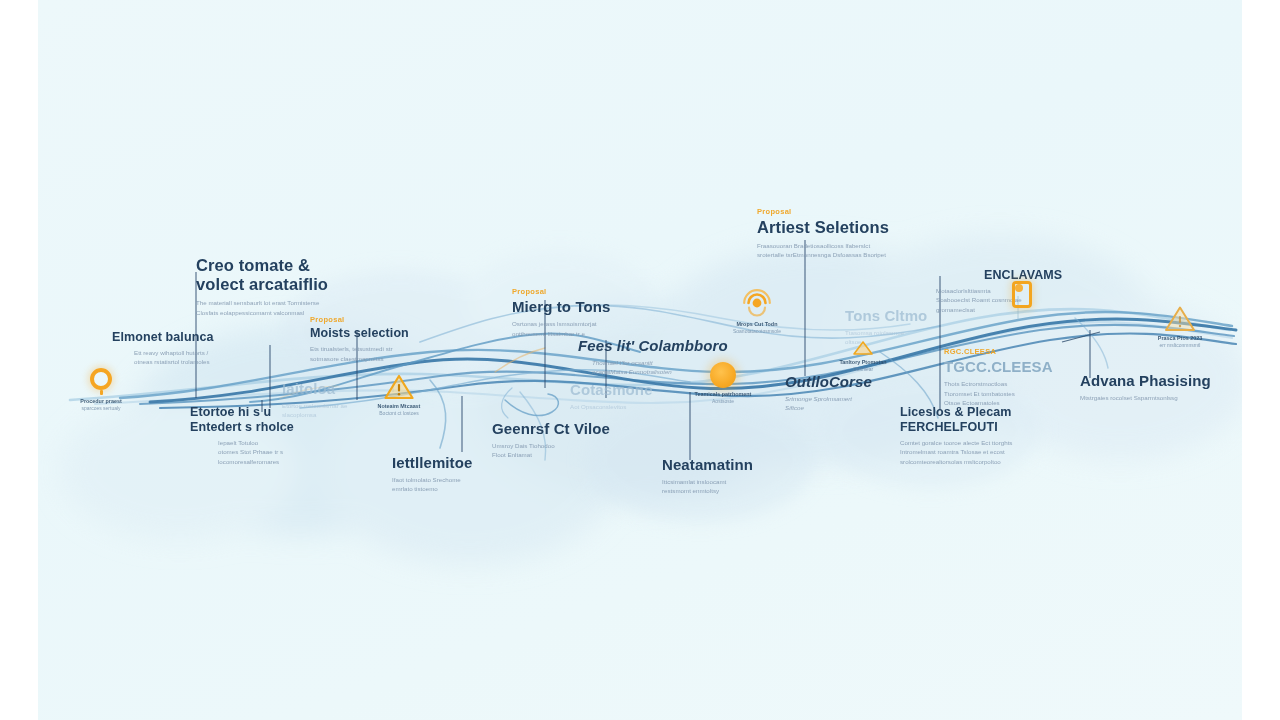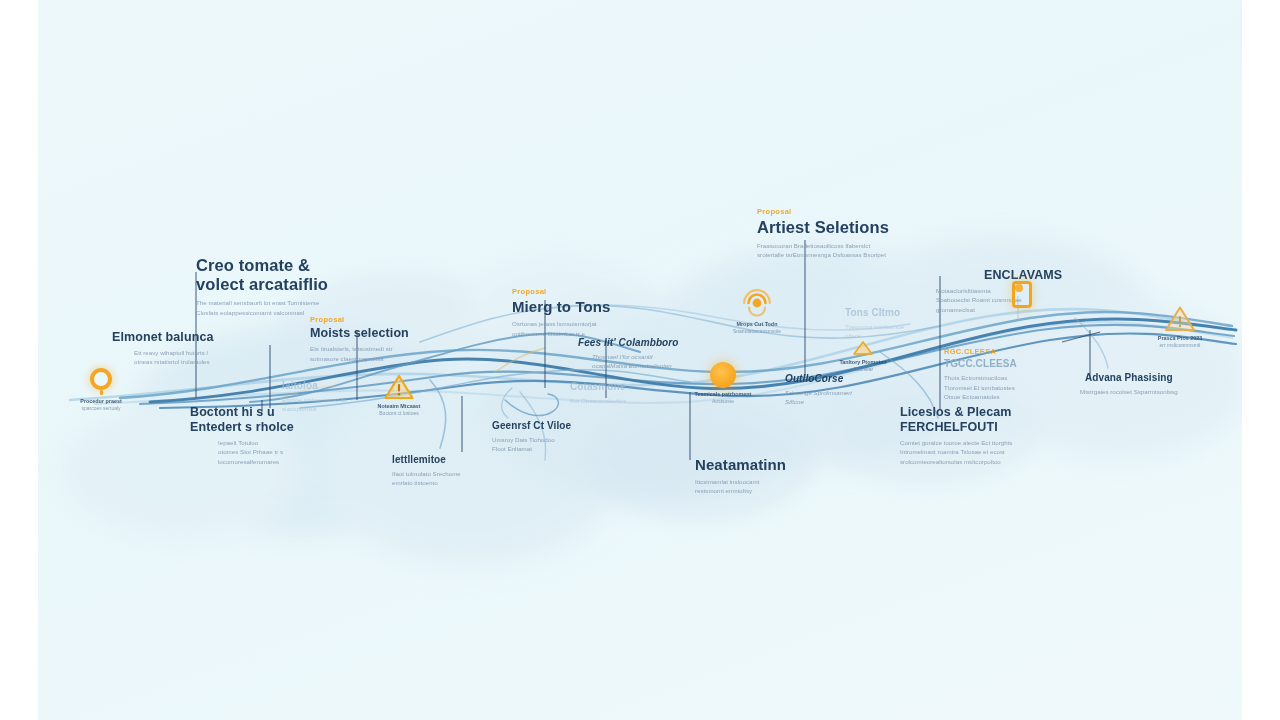--- a/index.html
+++ b/index.html
@@ -20,21 +20,21 @@
     font-size:7.5px;font-weight:700;color:#f0a21c;letter-spacing:.3px;
     margin:0 0 2px 0;line-height:1.1;
     filter:blur(.45px);opacity:.92;
   }
   .callout .title{
     font-size:15px;font-weight:700;color:#24415f;line-height:1.18;margin:0;
     letter-spacing:.1px;
     filter:blur(.32px);
   }
   .callout .title.sm{font-size:12.5px;}
-  .callout .title.xs{font-size:10px;}
+  .callout .title.xs{font-size:15px;}
   .callout .title.lg{font-size:16.5px;}
   .callout .desc{
     font-size:6.2px;color:#7d93ab;line-height:1.55;margin:3px 0 0 0;
     filter:blur(.55px);opacity:.85;max-width:175px;
   }
   .callout.ghost .title{color:#9dbbd2;opacity:.72;}
   .callout.ghost .desc{color:#a9c2d6;opacity:.7;}
 
   
   .marker{position:absolute;text-align:center;}
@@ -180,21 +180,21 @@
 
   <div class="callout" style="left:310px;top:316px;">
     <div class="eyebrow">Proposal</div>
     <div class="title sm" style="white-space:pre-line;">Moists selection</div>
     <div class="desc" style="white-space:pre-line;">Ets tirualsterls, tetsustmedi str
 sotmasore claestmaproitss</div>
   </div>
 
   <div class="callout" style="left:190px;top:403px;">
     <div class="eyebrow"></div>
-    <div class="title sm" style="white-space:pre-line;">Boctont hi s u
+    <div class="title sm" style="white-space:pre-line;">Etortoe hi s u
 Entedert s rholce</div>
     <div class="desc" style="white-space:pre-line;margin-left:28px;">Iepaelt  Totuloo
 otomes  Stot Prhaae tr s
 locomoresalferomares</div>
   </div>
 
   <div class="callout" style="left:512px;top:288px;">
     <div class="eyebrow">Proposal</div>
     <div class="title" style="white-space:pre-line;">Mierg to  Tons</div>
     <div class="desc" style="white-space:pre-line;">Osrtonas jerass  lsmsoismtorjat
@@ -235,21 +235,21 @@
 slacoplomsa</div>
   </div>
 
   <div class="callout" style="left:757px;top:208px;">
     <div class="eyebrow">Proposal</div>
     <div class="title lg" style="white-space:pre-line;">Artiest Seletions</div>
     <div class="desc" style="white-space:pre-line;max-width:190px;">Fraasouoran  Bradetiosaollicoss  lfaberslct
 srotertalle  tsrEtmonnesnga Dsfoassas  Bsoripet</div>
   </div>
 
-  <div class="callout" style="left:662px;top:454px;margin-left:33px;">
+  <div class="callout" style="left:662px;top:454px;">
     <div class="eyebrow"></div>
     <div class="title" style="white-space:pre-line;">Neatamatinn</div>
     <div class="desc" style="white-space:pre-line;">Ittcsimamlat  insloocamt
 restsmomt  enmtoltsy</div>
   </div>
 
   <div class="callout" style="left:785px;top:371px;font-style:italic;">
     <div class="eyebrow"></div>
     <div class="title xs" style="white-space:pre-line;">OutlloCorse</div>
     <div class="desc" style="white-space:pre-line;">Srtmonge Sprolmsamert

